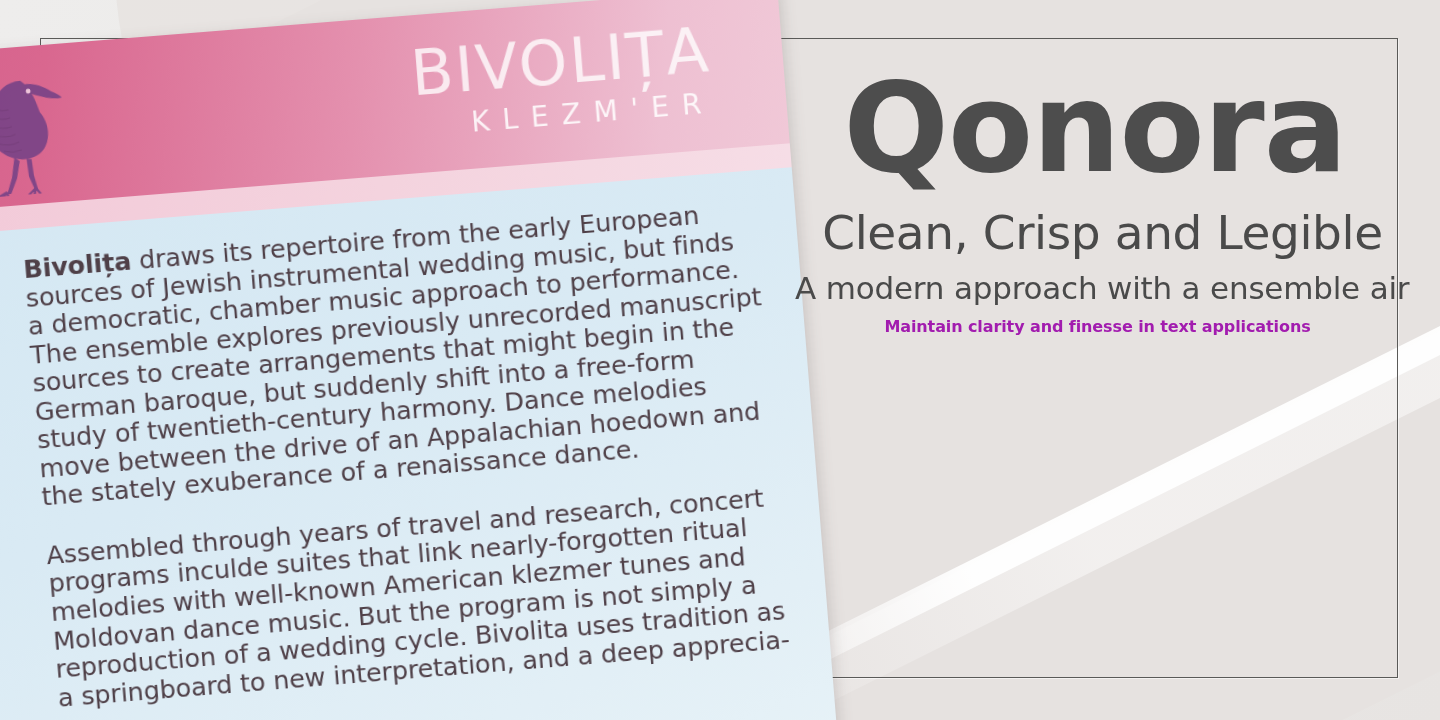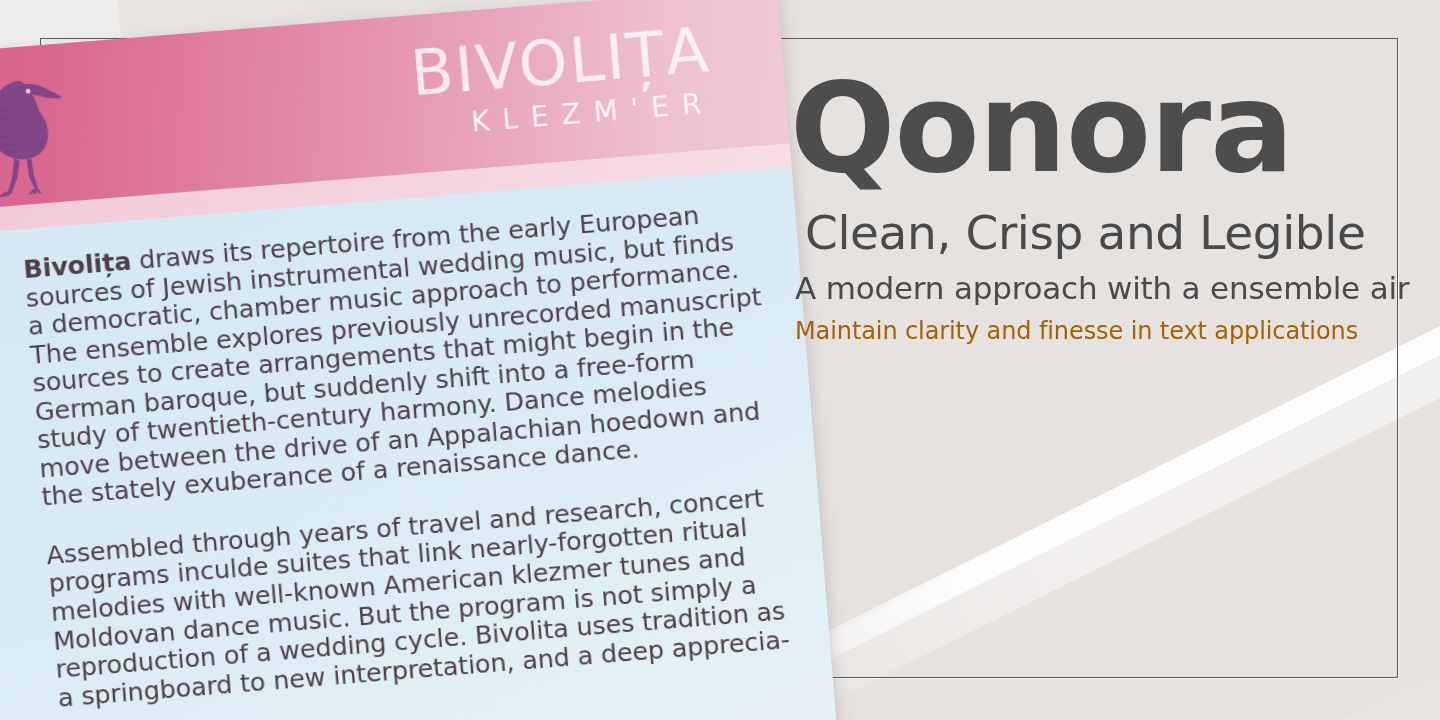--- a/index.html
+++ b/index.html
@@ -76,20 +76,21 @@
     box-shadow: 1px 1px 0 rgba(255,255,255,.55);
   }
 
   
   .specimen {
     position: absolute;
     left: 790px;
     top: 66px;
     width: 610px;
     color: #4d4d4d;
+    text-align: center;
   }
   .spec-display {
     font-family: "DejaVu Sans", sans-serif;
     font-size: 124px;
     font-weight: bold;
     line-height: 1.0;
     letter-spacing: -1px;
     color: #4d4d4d;
     white-space: nowrap;
     margin: 0;
@@ -109,24 +110,24 @@
     font-size: 31px;
     font-weight: normal;
     line-height: 1.1;
     color: #4a4a4a;
     letter-spacing: -.2px;
     margin: 14px 0 0 5px;
     white-space: nowrap;
   }
   .spec-sub3 {
     font-family: "DejaVu Sans", sans-serif;
-    font-size: 24px;
-    font-weight: normal;
+    font-size: 16px;
+    font-weight: bold;
     line-height: 1.1;
-    color: #a16207;
+    color: #a21caf;
     letter-spacing: -.1px;
     margin: 13px 0 0 5px;
     white-space: nowrap;
   }
 
   
   .card-wrap {
     position: absolute;
     left: -120px;
     top: 58px;

